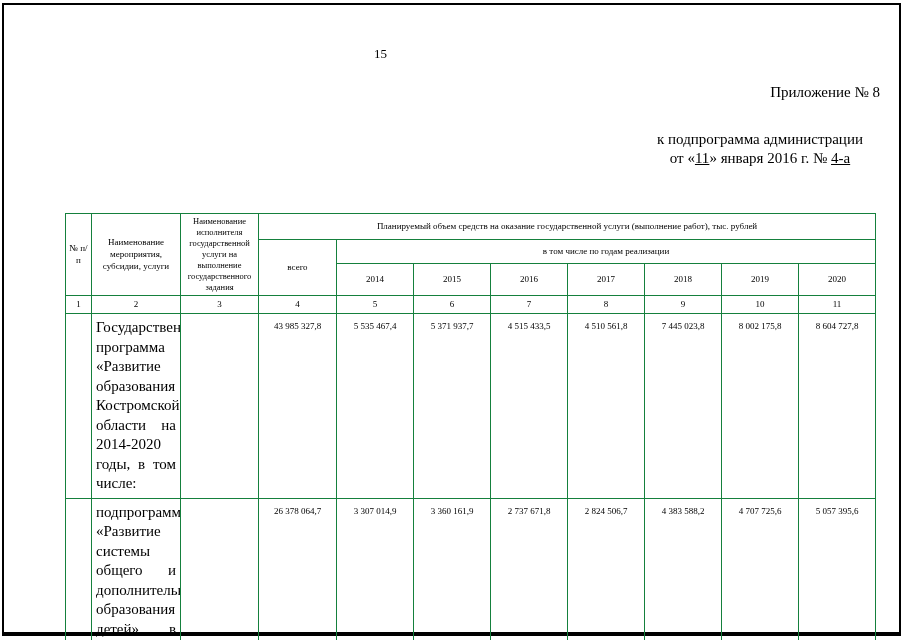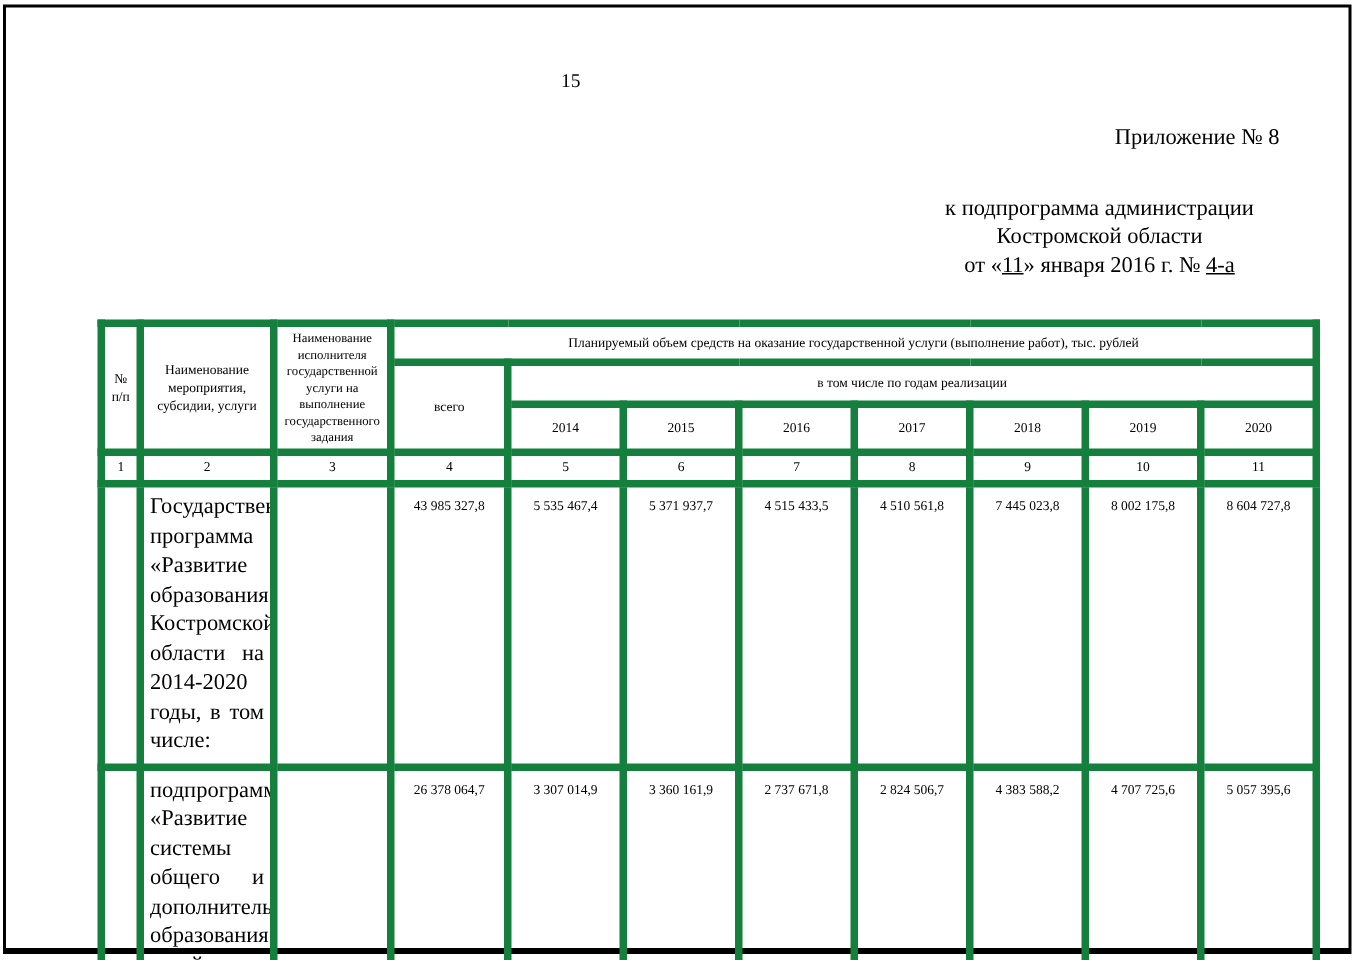--- a/index.html
+++ b/index.html
@@ -14,35 +14,35 @@
   .page-frame {
     position:absolute; left:2px; top:3px; width:899px; height:633px;
     border:2px solid #000; border-bottom-width:4px;
     pointer-events:none;
   }
   .page-number {
     position:absolute; top:46px; left:0; width:761px;
     text-align:center; font-size:13px;
   }
   .appendix-block {
-    position:absolute; top:83px; left:613px; width:240px;
+    position:absolute; top:83px; left:640px; width:240px;
     font-size:15px; line-height:19px; text-align:center;
   }
   .appendix-title {
     text-align:right; margin-bottom:28px; font-size:15px;
   }
   .u { text-decoration:underline; }
 
   table.main-table {
     position:absolute; left:65px; top:213px; width:811px;
     border-collapse:collapse; table-layout:fixed;
     font-size:9px;
   }
   .main-table td {
-    border:5px solid #15803d;
+    border:1px solid #15803d;
     text-align:center; vertical-align:middle;
     padding:2px 3px; line-height:1.3;
     overflow:hidden;
   }
   .main-table td.small { font-size:8.5px; }
   tr.hA { height:26px; } tr.hB { height:20px; } tr.hC { height:32px; }
   tr.colnum-row { height:18px; }
   tr.data-row-1 { height:82px; }
   tr.data-row-2 { height:72px; }
   td.name-cell {
@@ -55,21 +55,20 @@
 </head>
 <body>
 
 <div class="page-frame"></div>
 
 <div class="page-number">15</div>
 
 <div class="appendix-block">
   <div class="appendix-title">Приложение № 8</div>
   <div>к подпрограмма администрации</div>
-  <div>Костромской области</div>
   <div><span>от «</span><span class="u">11</span><span>» января 2016 г. № </span><span class="u">4-а</span></div>
 </div>
 
 <table class="main-table">
   <colgroup>
     <col style="width:26px">
     <col style="width:89px">
     <col style="width:78px">
     <col style="width:78px">
     <col style="width:77px">

